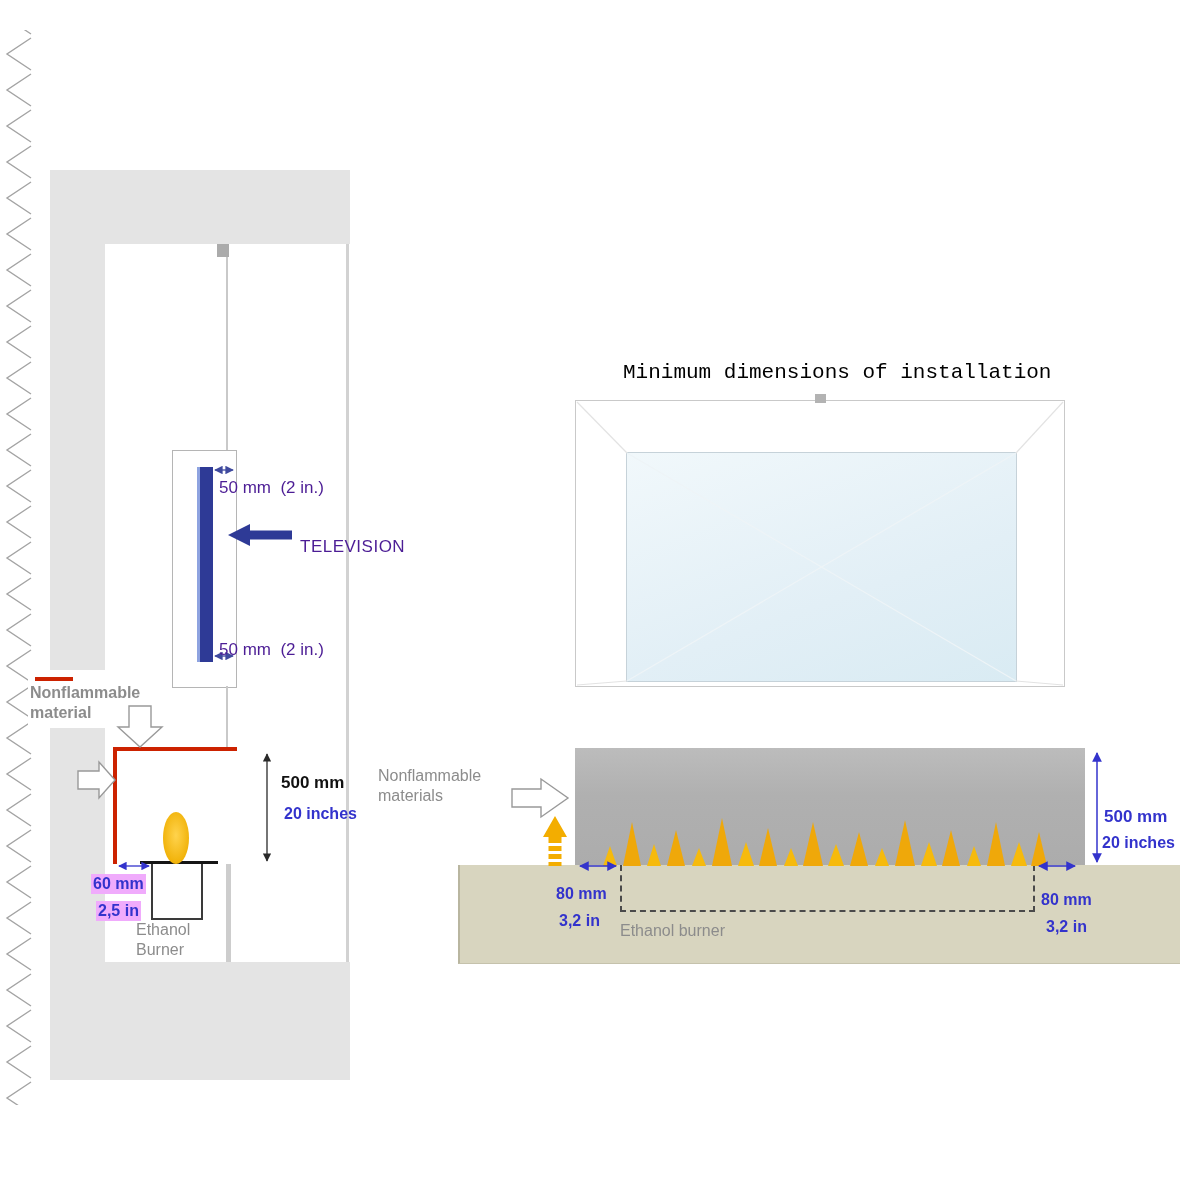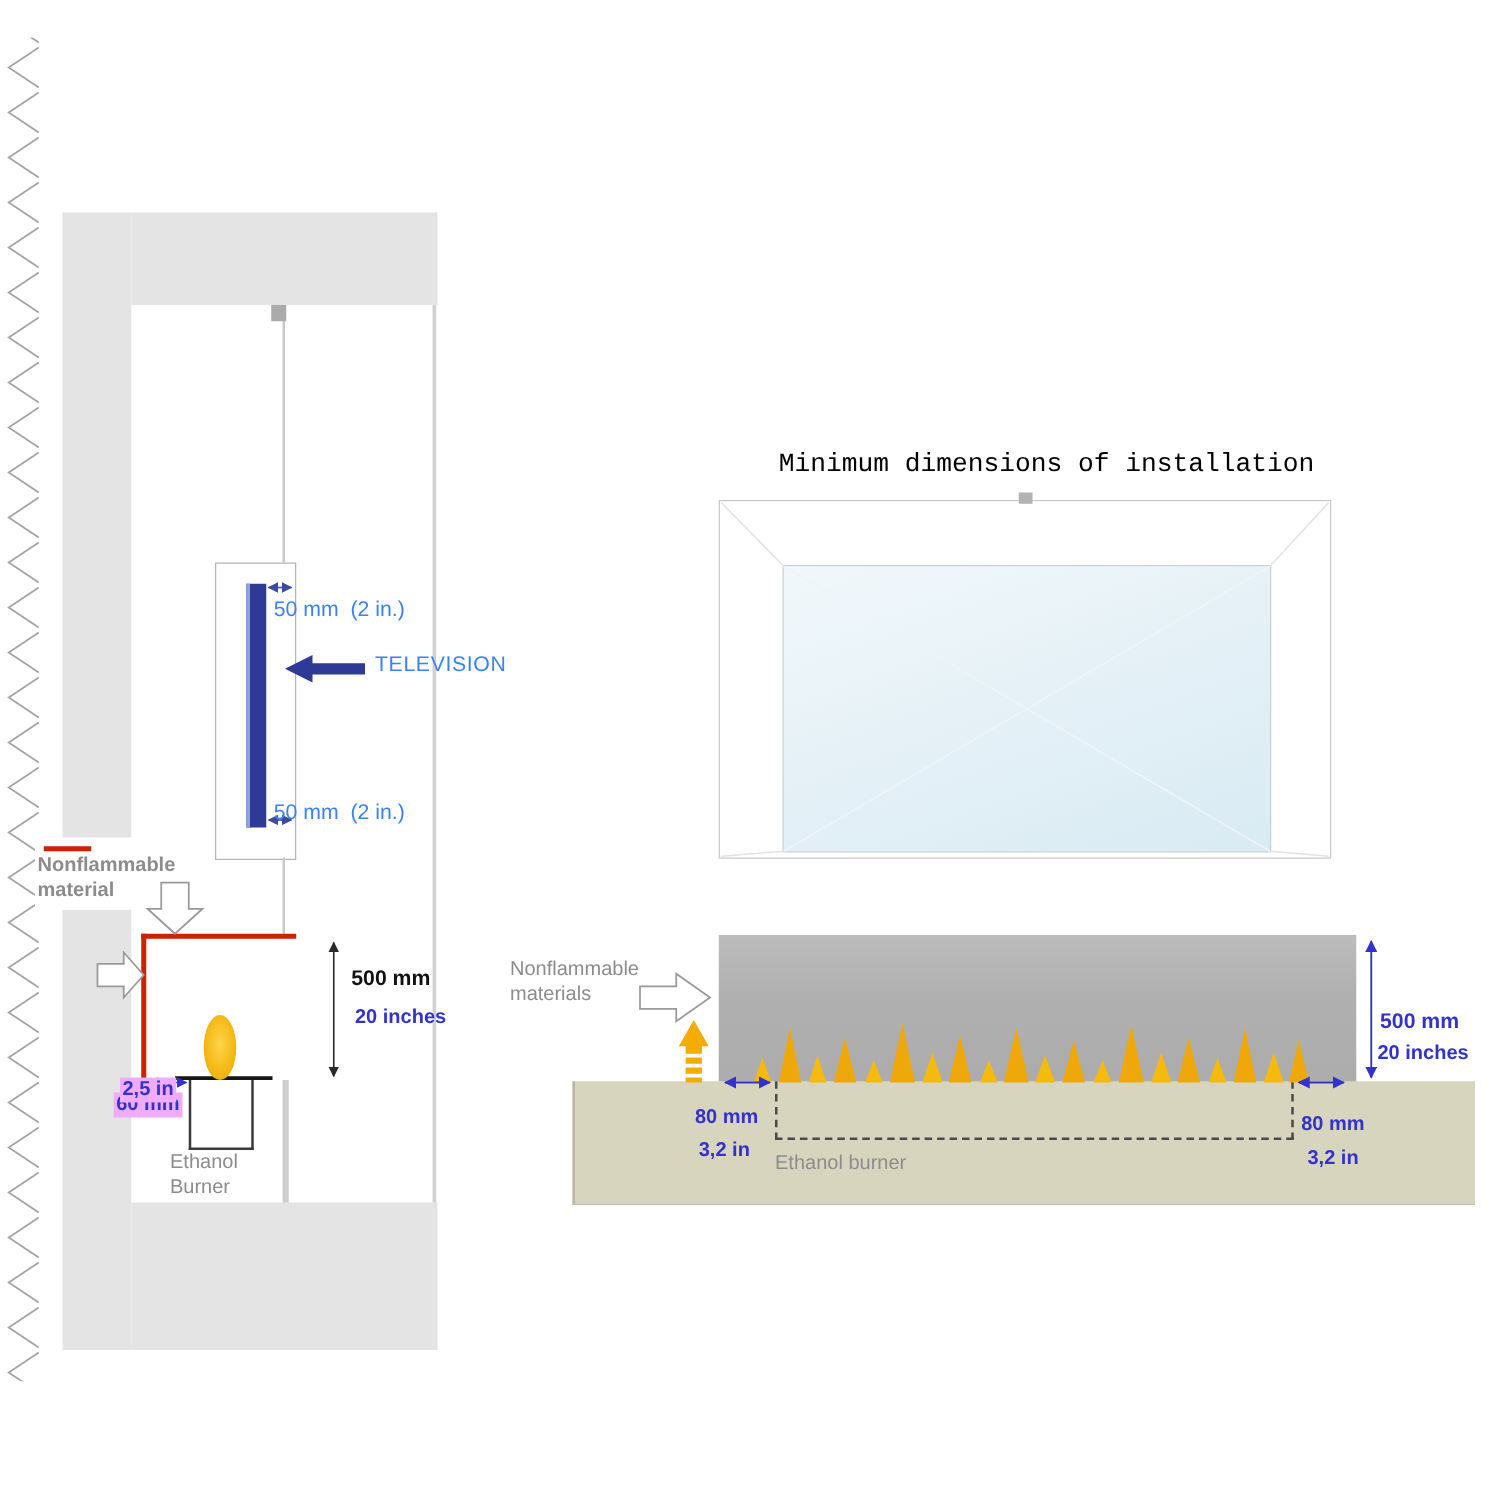--- a/index.html
+++ b/index.html
@@ -1,20 +1,20 @@
 <!DOCTYPE html>
 <html><head>
 <meta charset="utf-8">
 <style>
   html,body{margin:0;padding:0;background:#fff;}
   #canvas{position:relative;width:1200px;height:1200px;background:#fff;
           font-family:"Liberation Sans",sans-serif;overflow:hidden;}
   .abs{position:absolute;}
   svg.layer{position:absolute;left:0;top:0;pointer-events:none;}
-  .label{position:absolute;font-size:16px;color:#3b82f6;white-space:pre;line-height:1.25;}
+  .label{position:absolute;font-size:16px;color:#4c1d95;white-space:pre;line-height:1.25;}
   .wrap{white-space:normal;}
   .muted{color:#8c8c8c;}
   .blue{color:#3333cc;font-weight:bold;}
   .blkbold{color:#111;font-weight:bold;}
   .big{font-size:17px;}
   .title{font-size:21px;color:#000;text-align:center;}
   .center{text-align:left;}
   .whitebg{background:#f0abfc;padding:0 2px;}
 </style>
 </head>
@@ -125,31 +125,31 @@
       <polygon points="1011,866 1019,842 1027,866" fill="#f6ba0c"></polygon>
       <polygon points="1031,866 1039,832 1047,866" fill="#efa80a"></polygon>
     </g>
 
     <line x1="1097" y1="753" x2="1097" y2="862" stroke="#3333cc" stroke-width="1.5" marker-start="url(#mB)" marker-end="url(#mB)"></line>
     <line x1="580" y1="866" x2="616" y2="866" stroke="#3333cc" stroke-width="1.5" marker-start="url(#mB)" marker-end="url(#mB)"></line>
     <line x1="1039" y1="866" x2="1075" y2="866" stroke="#3333cc" stroke-width="1.5" marker-start="url(#mB)" marker-end="url(#mB)"></line>
   </svg>
 
   <div class="label big" style="left:219px;top:477px;">50 mm  (2 in.)</div>
-  <div class="label big" style="left:300px;top:521px;letter-spacing:.5px;">TELEVISION</div>
+  <div class="label big" style="left:300px;top:536px;letter-spacing:.5px;">TELEVISION</div>
   <div class="label big" style="left:219px;top:639px;">50 mm  (2 in.)</div>
   <div class="label muted wrap" style="left:30px;top:683px;width:128px;font-weight:bold;">Nonflammable material</div>
   <div class="label big blkbold" style="left:281px;top:772px;">500 mm</div>
   <div class="label blue" style="left:284px;top:804px;">20 inches</div>
   <div class="label blue whitebg" style="left:91px;top:874px;">60 mm</div>
-  <div class="label blue whitebg" style="left:96px;top:862px;">2,5 in</div>
+  <div class="label blue whitebg" style="left:96px;top:901px;">2,5 in</div>
   <div class="label muted wrap center" style="left:136px;top:920px;width:82px;">Ethanol Burner</div>
 
   <div class="label title" style="left:623px;top:360px;width:400px;font-family:Liberation Mono, monospace;">Minimum dimensions of installation</div>
-  <div class="label muted wrap" style="left:408px;top:766px;width:112px;">Nonflammable materials</div>
+  <div class="label muted wrap" style="left:378px;top:766px;width:112px;">Nonflammable materials</div>
   <div class="label big blue" style="left:1104px;top:806px;">500 mm</div>
   <div class="label blue" style="left:1102px;top:833px;">20 inches</div>
   <div class="label blue" style="left:556px;top:884px;">80 mm</div>
   <div class="label blue" style="left:559px;top:911px;">3,2 in</div>
   <div class="label blue" style="left:1041px;top:890px;">80 mm</div>
   <div class="label blue" style="left:1046px;top:917px;">3,2 in</div>
   <div class="label muted center" style="left:620px;top:921px;width:415px;">Ethanol burner</div>
 
 </div>
 

